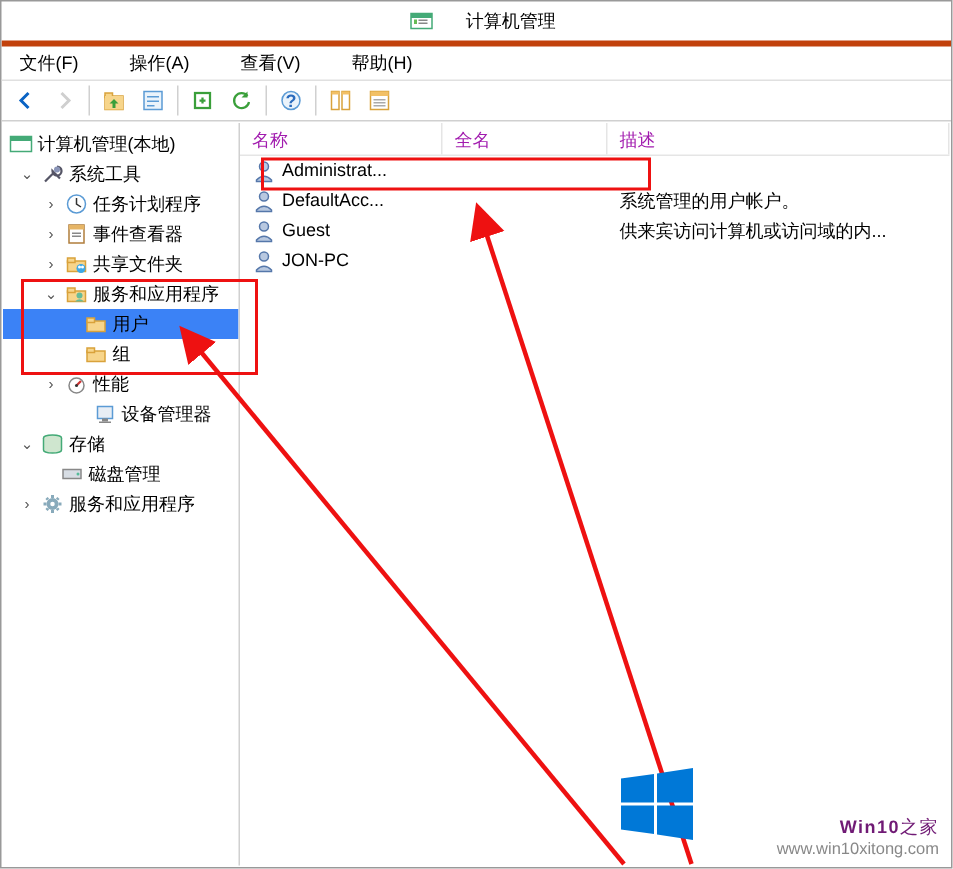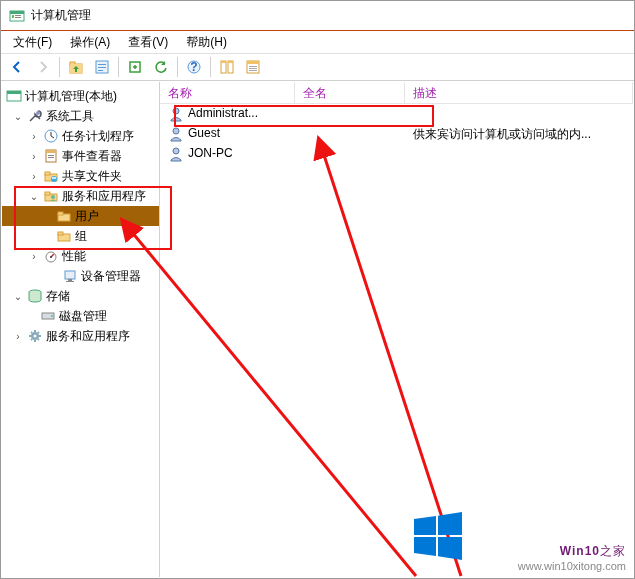--- a/index.html
+++ b/index.html
@@ -1,27 +1,27 @@
 <!DOCTYPE html>
 <html><head>
   <meta charset="utf-8">
   <style>
     * { margin: 0; padding: 0; box-sizing: border-box; font-family: "Microsoft YaHei", "Segoe UI", sans-serif; font-size: 12px; }
     body { width: 635px; height: 579px; background: #fff; position: relative; overflow: hidden; border: 1px solid #999; }
-    .titlebar { height: 30px; border-bottom: 1px solid #c2410c; display: flex; align-items: center; padding-left: 8px; gap: 6px; }
+    .titlebar { height: 30px; border-bottom: 4px solid #c2410c; display: flex; align-items: center; padding-left: 8px; gap: 22px; justify-content: center; }
     .titlebar .sysicon { width: 16px; height: 16px; display: inline-flex; }
-    .menubar { height: 22px; display: flex; align-items: center; padding-left: 4px; gap: 2px; }
+    .menubar { height: 22px; display: flex; align-items: center; padding-left: 4px; gap: 18px; }
     .menubar .mitem { padding: 2px 8px; cursor: default; }
     .toolbar { height: 28px; border-top: 1px solid #e0e0e0; border-bottom: 1px solid #d0d0d0; display: flex; align-items: center; padding-left: 4px; gap: 2px; }
     .tbtn { width: 24px; height: 24px; display: flex; align-items: center; justify-content: center; cursor: default; border:1px solid transparent; }
     .tsep { width: 1px; height: 20px; background: #d0d0d0; margin: 0 2px; }
     .workspace { position: absolute; top: 81px; left: 1px; right: 1px; bottom: 1px; display: flex; }
     .treepane { width: 158px; border-right: 1px solid #d0d0d0; overflow: hidden; padding-top: 4px; }
     .treerow { display: flex; align-items: center; height: 20px; gap: 3px; padding-right: 4px; white-space: nowrap; cursor: default; }
-    .treerow.sel { background: #a16207; }
+    .treerow.sel { background: #3b82f6; }
     .tw { display: inline-block; width: 12px; text-align: center; color: #555; font-size: 10px; user-select:none;}
     .ic { width: 16px; height: 16px; display: inline-flex; align-items: center; justify-content: center; }
     .listpane { flex: 1; position: relative; }
     .listhead { height: 22px; border-bottom: 1px solid #e5e5e5; display: flex; }
     .lh { padding: 3px 8px; border-right: 1px solid #e5e5e5; color: #a21caf; }
     .lh.c1 { width: 135px; }
     .lh.c2 { width: 110px; }
     .lh.c3 { flex: 1; }
     .listbody { }
     .lrow { display: flex; height: 20px; align-items: center; cursor: default; }
@@ -278,20 +278,33 @@
           <div class="lc1">
             <span class="ic">
               <svg viewBox="0 0 16 16">
                 <circle cx="8" cy="5" r="3" fill="#b8c8e0" stroke="#5577aa"></circle>
                 <path d="M3 14 Q8 9 13 14 L13 15 L3 15 Z" fill="#b8c8e0" stroke="#5577aa"></path>
               </svg>
             </span>
             <span>Administrat...</span>
           </div>
           <div class="lc2"></div>
+        </div>
+        <div class="lrow">
+          <div class="lc1">
+            <span class="ic">
+              <svg viewBox="0 0 16 16">
+                <circle cx="8" cy="5" r="3" fill="#b8c8e0" stroke="#5577aa"></circle>
+                <path d="M3 14 Q8 9 13 14 L13 15 L3 15 Z" fill="#b8c8e0" stroke="#5577aa"></path>
+              </svg>
+            </span>
+            <span>DefaultAcc...</span>
+          </div>
+          <div class="lc2"></div>
+          <div class="lc3">系统管理的用户帐户。</div>
         </div>
         <div class="lrow">
           <div class="lc1">
             <span class="ic">
               <svg viewBox="0 0 16 16">
                 <circle cx="8" cy="5" r="3" fill="#b8c8e0" stroke="#5577aa"></circle>
                 <path d="M3 14 Q8 9 13 14 L13 15 L3 15 Z" fill="#b8c8e0" stroke="#5577aa"></path>
               </svg>
             </span>
             <span>Guest</span>

